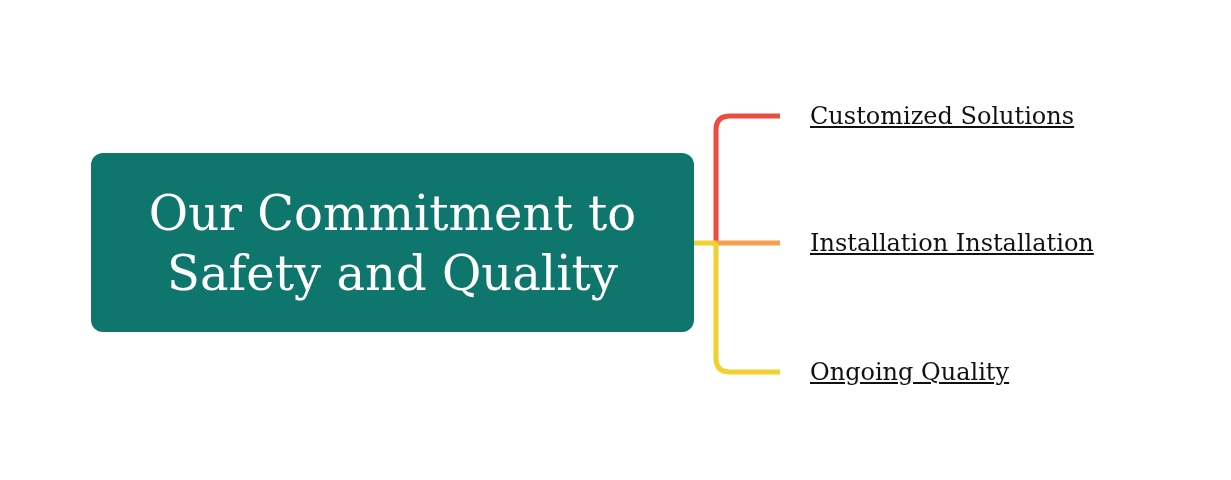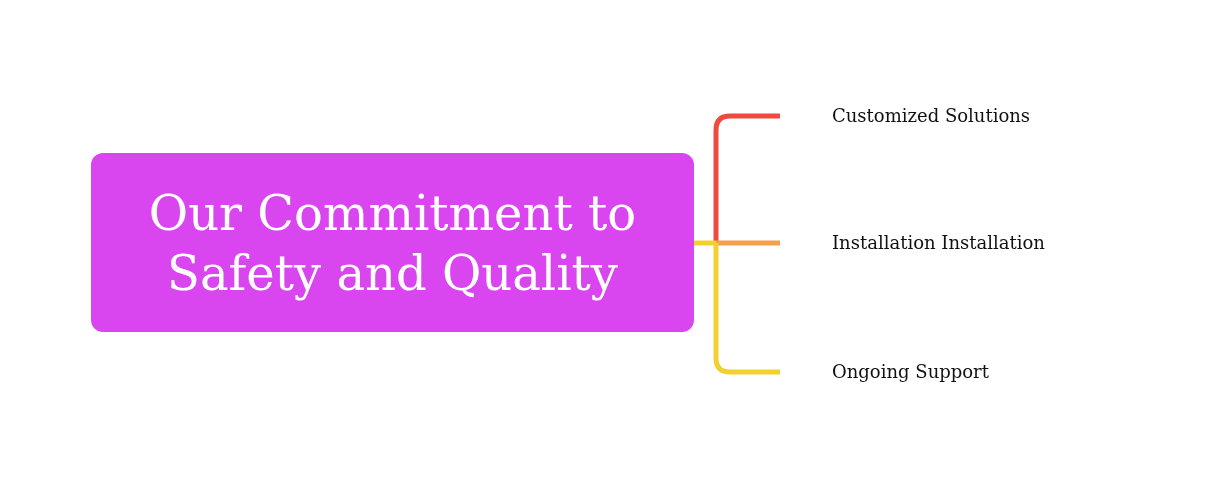--- a/index.html
+++ b/index.html
@@ -1,41 +1,41 @@
 <!DOCTYPE html>
 <html><head>
   <meta charset="utf-8">
   <style>
     html, body { margin: 0; padding: 0; background: #ffffff; }
     body { width: 1231px; height: 480px; position: relative; overflow: hidden; }
     .root-node {
       position: absolute; left: 91px; top: 153px; width: 603px; height: 179px;
-      background: #d946ef; border-radius: 12px;
+      background: #0f766e; border-radius: 12px;
       display: flex; align-items: center; justify-content: center; text-align: center;
     }
     .root-text {
       color: #ffffff; font-family: "DejaVu Serif", serif; font-size: 48px; line-height: 60px;
       white-space: pre-line;
     }
     svg.connectors { position: absolute; left: 0; top: 0; }
     .child {
-      position: absolute; left: 832px; font-family: "DejaVu Serif", serif; font-size: 18px;
-      color: #111111; line-height: 34px; white-space: nowrap;
+      position: absolute; left: 810px; font-family: "DejaVu Serif", serif; font-size: 24px;
+      color: #111111; line-height: 34px; white-space: nowrap; text-decoration: underline;
     }
   </style>
 </head>
 <body>
 
 <svg class="connectors" width="1231" height="480" viewBox="0 0 1231 480">
   <path d="M716 243 V130 Q716 116 730 116 H780" fill="none" stroke="#ef4a3f" stroke-width="5"></path>
   <path d="M694 243 H716" fill="none" stroke="#f2d02f" stroke-width="5"></path>
   <path d="M716 243 H780" fill="none" stroke="#f5a04f" stroke-width="5"></path>
   <path d="M716 243 V358 Q716 372 730 372 H780" fill="none" stroke="#f2d02f" stroke-width="5"></path>
 </svg>
 
 <div class="root-node">
   <span class="root-text">Our Commitment to
 Safety and Quality</span>
 </div>
 
 <div class="child" style="top:99px;">Customized Solutions</div>
 <div class="child" style="top:226px;">Installation Installation</div>
-<div class="child" style="top:355px;">Ongoing Support</div>
+<div class="child" style="top:355px;">Ongoing Quality</div>
 
 </body></html>

